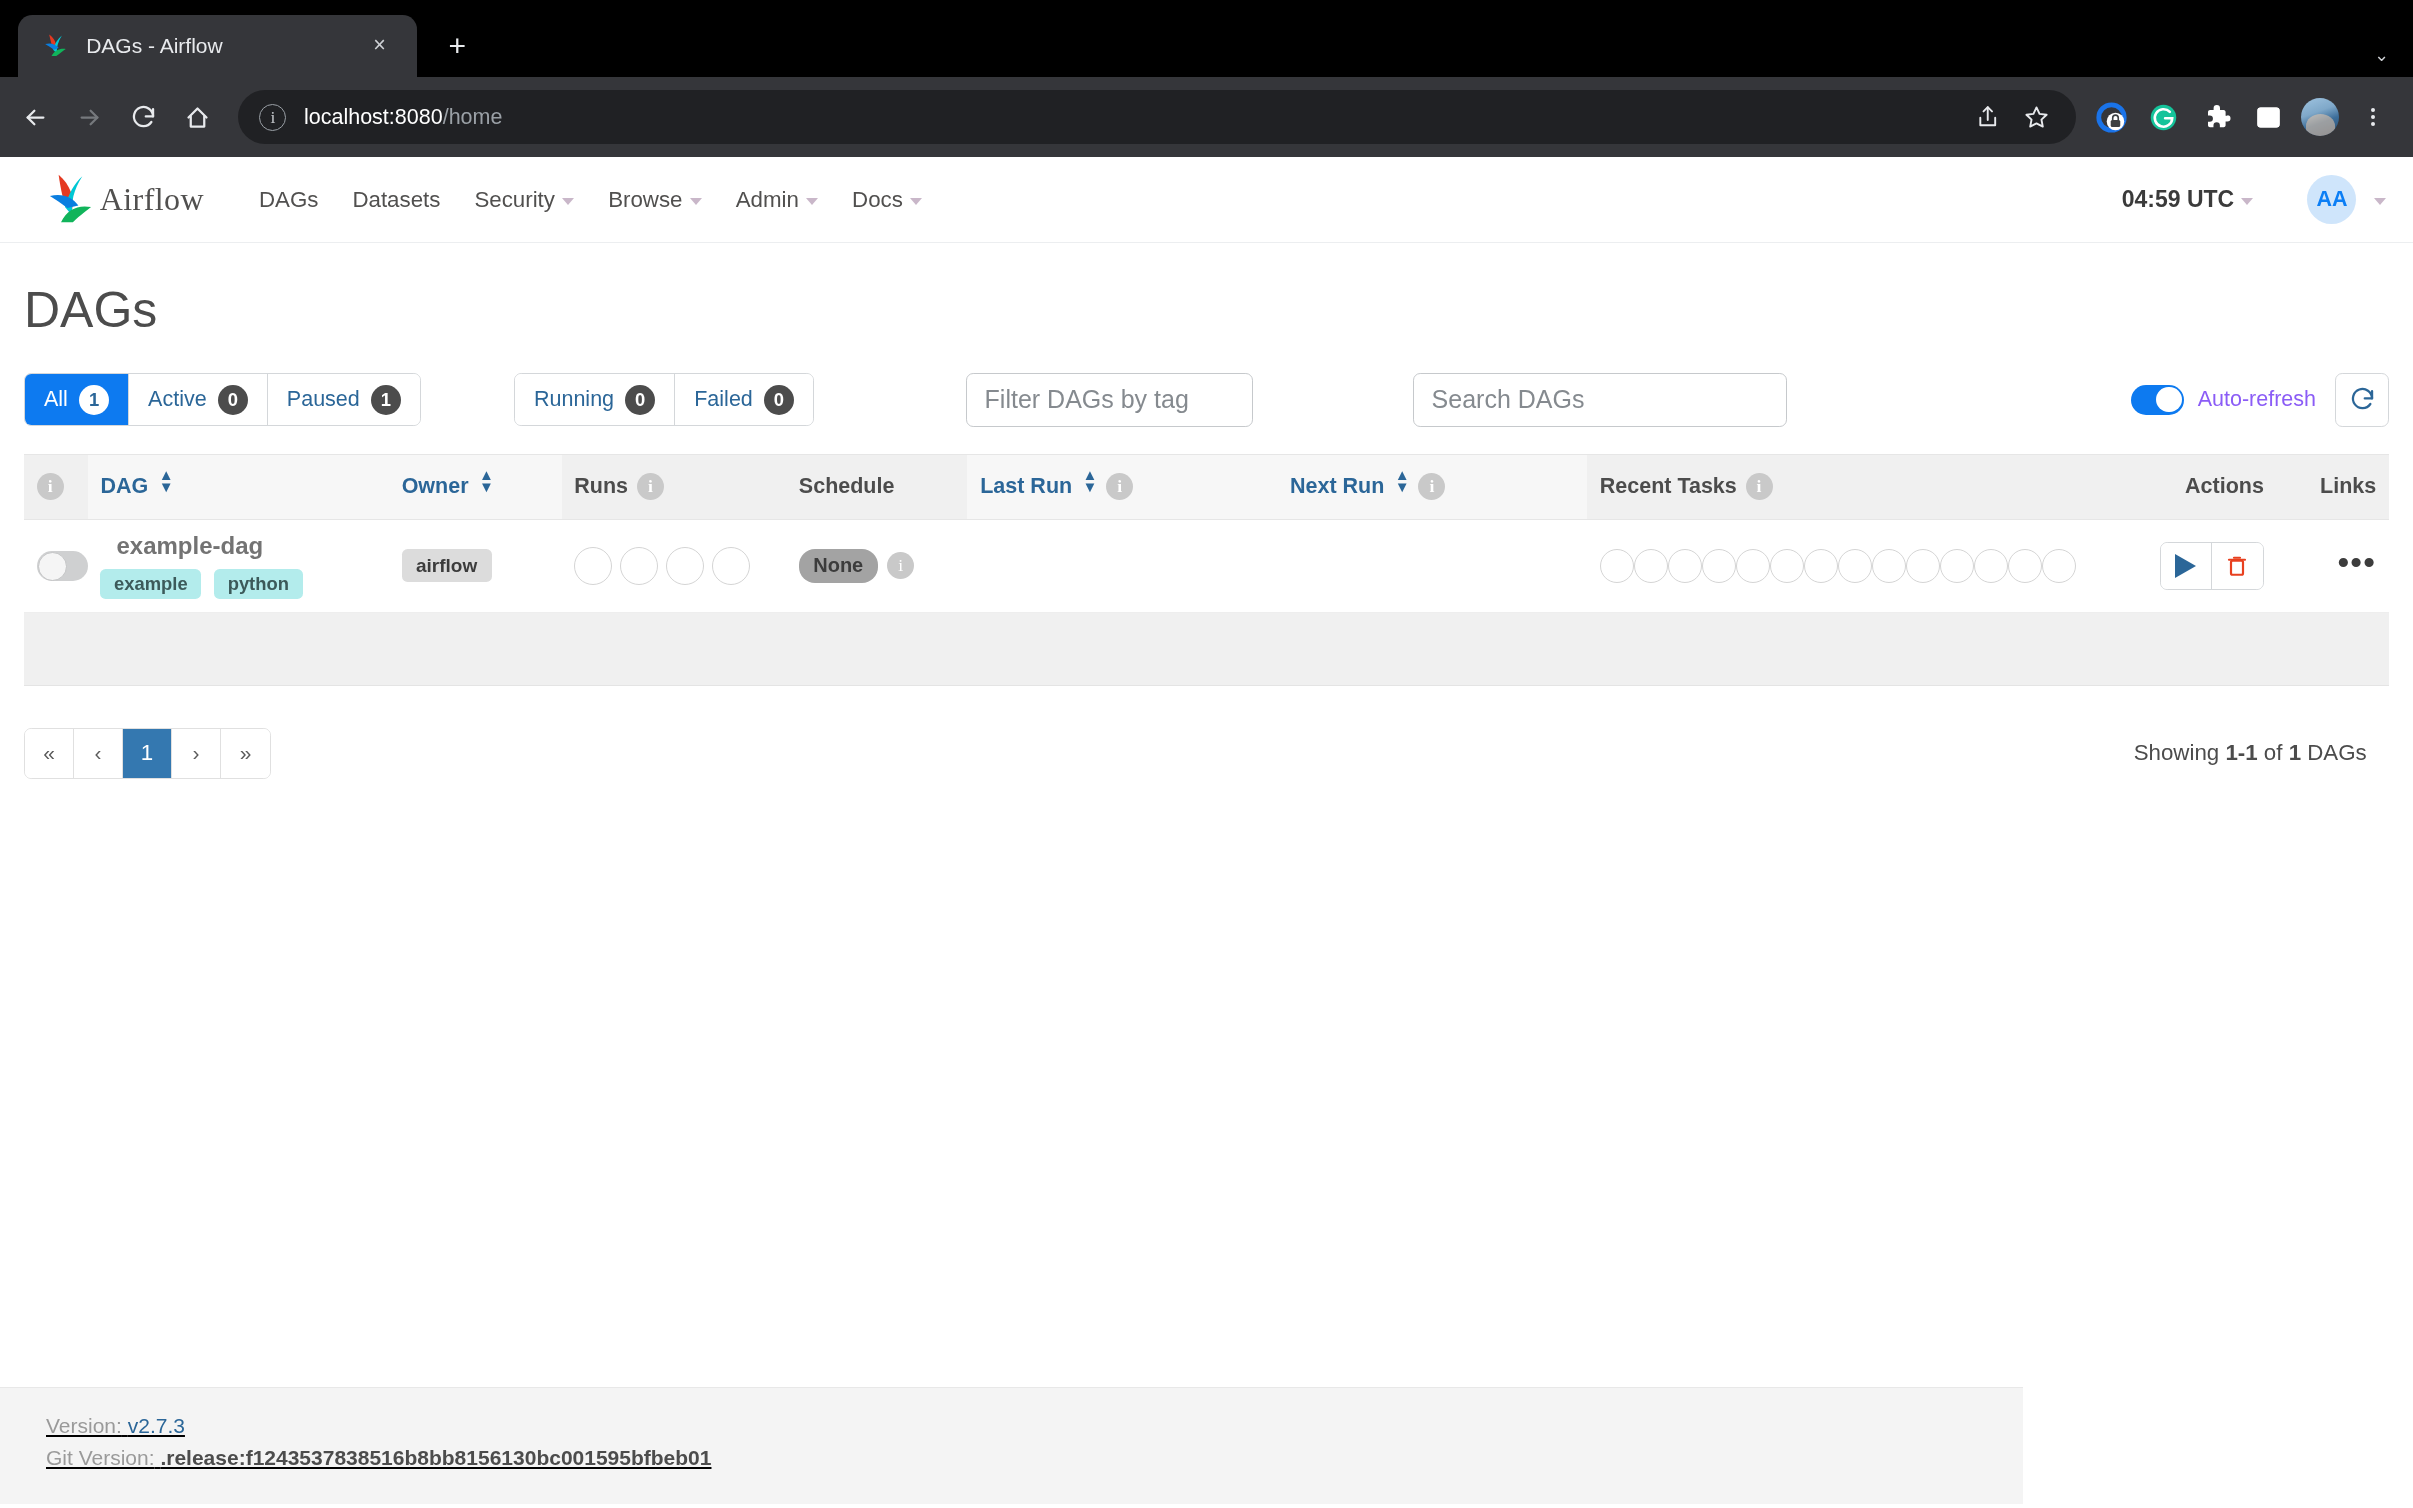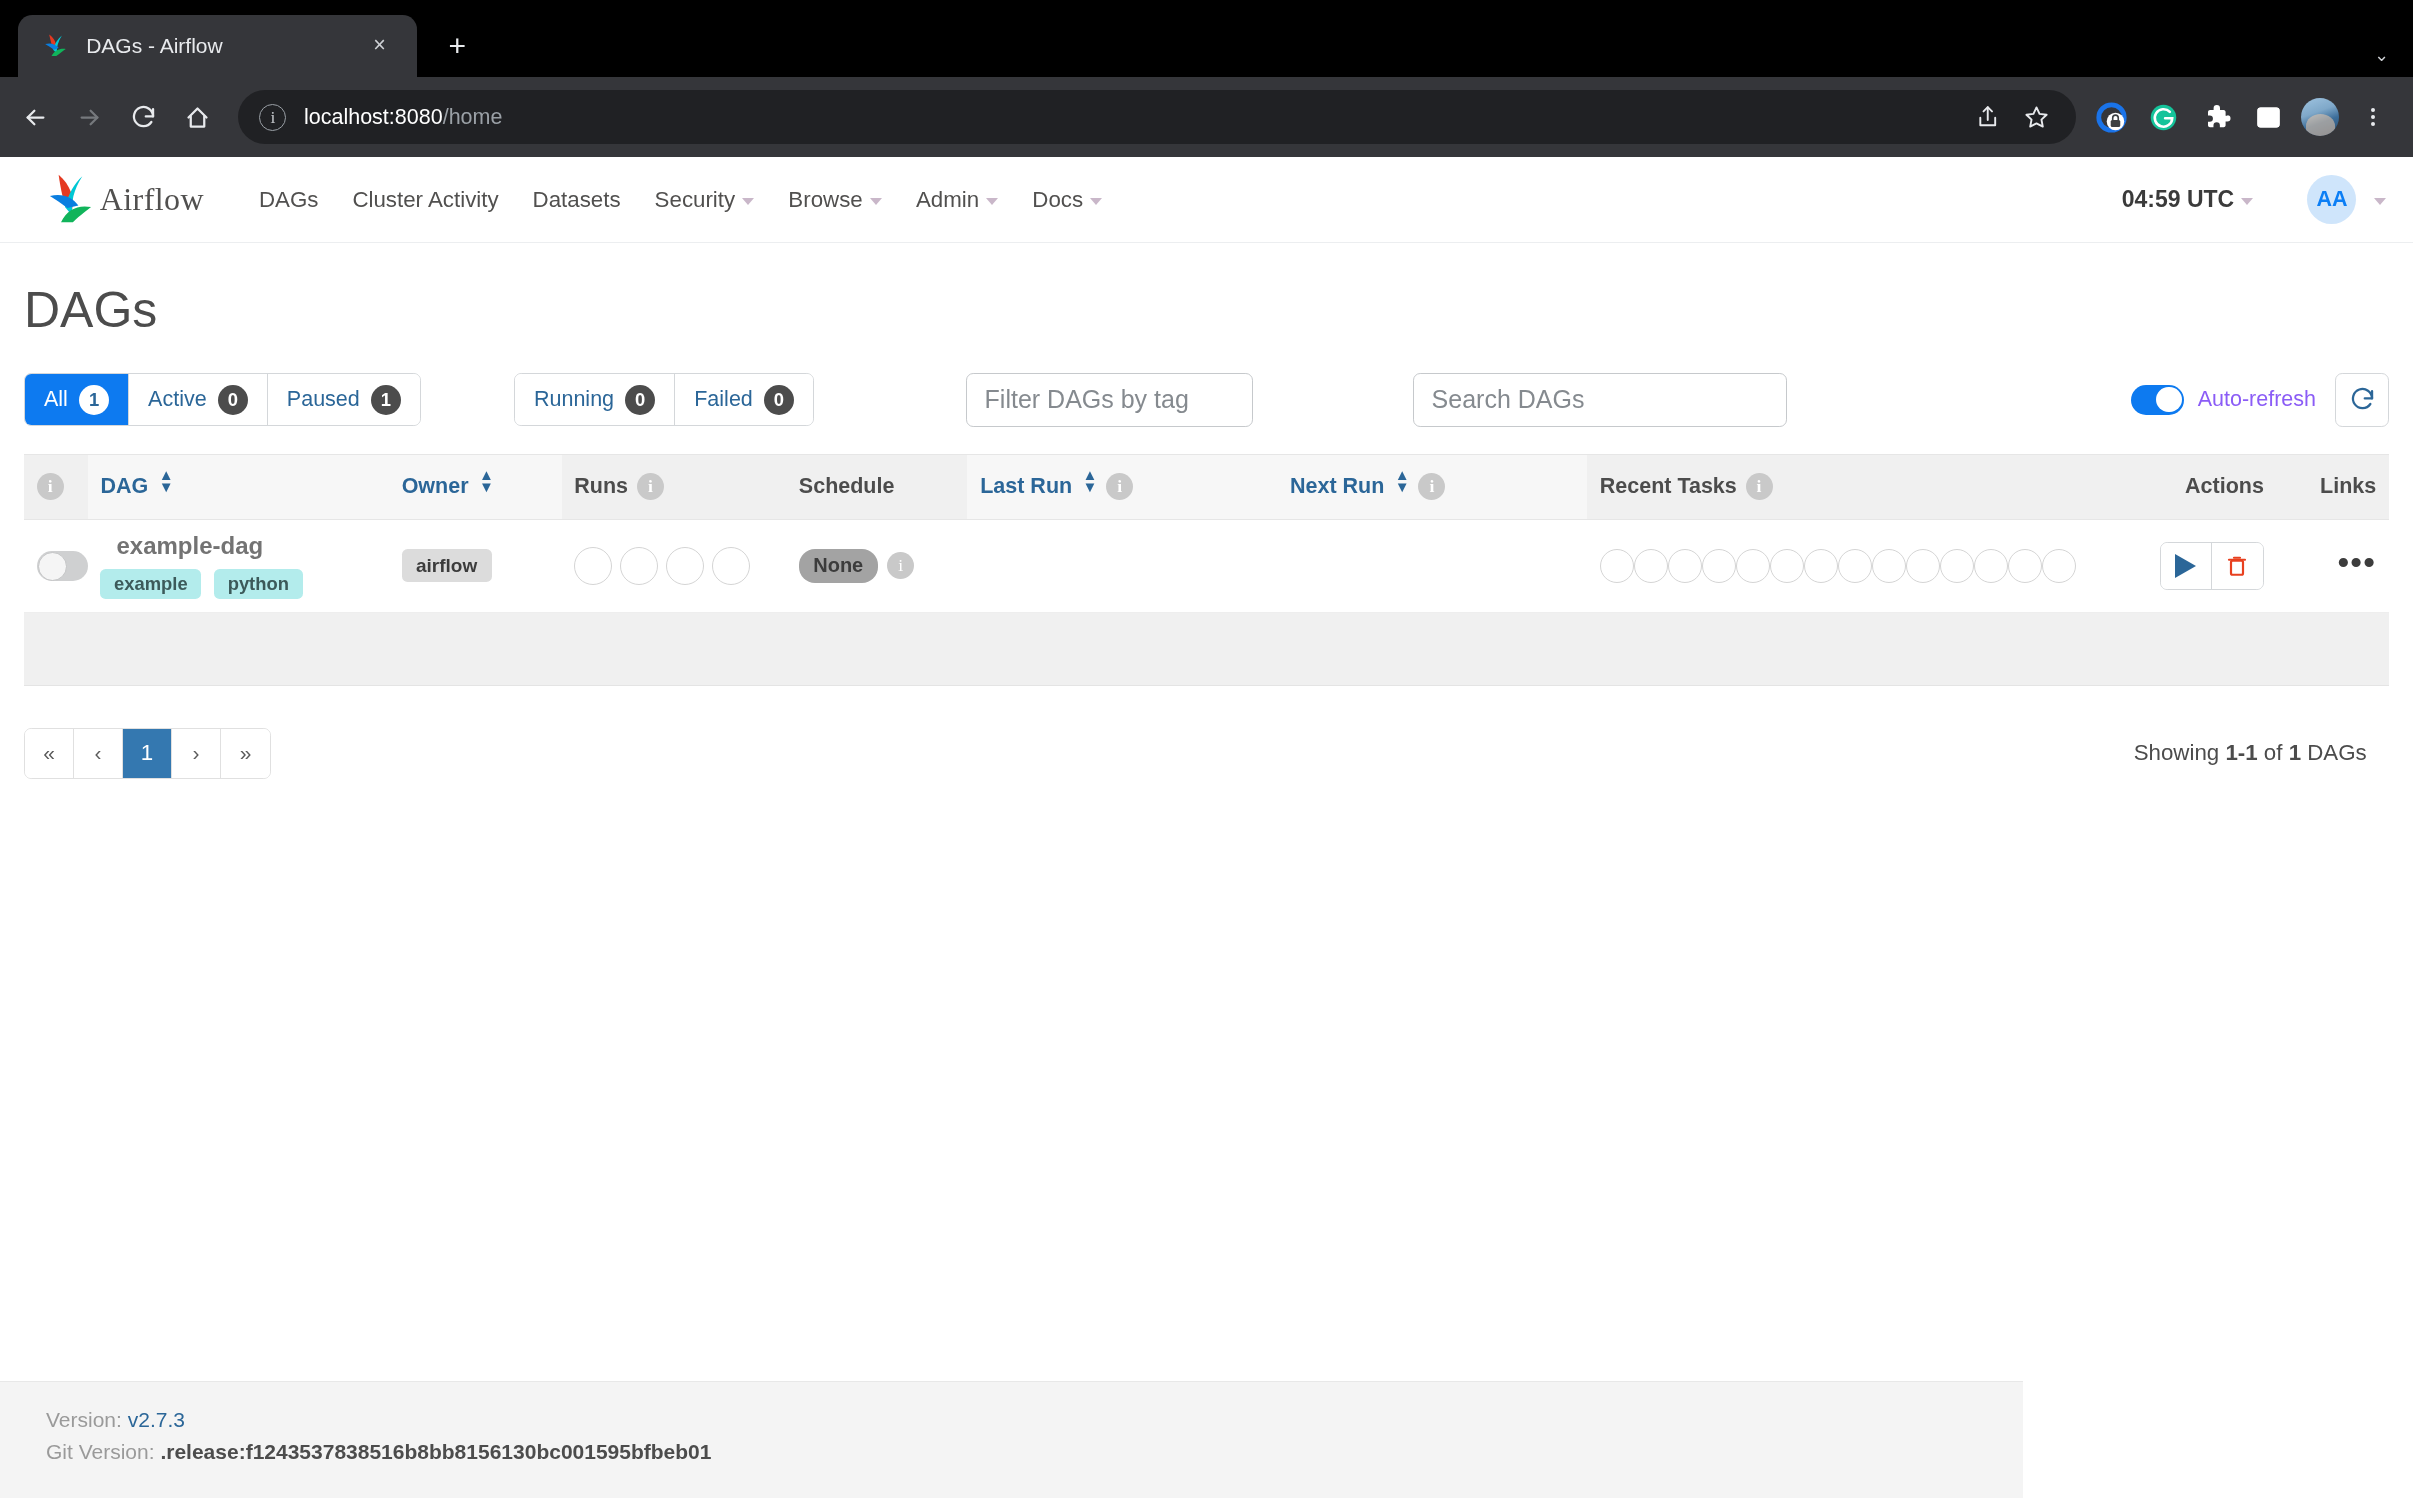--- a/index.html
+++ b/index.html
@@ -318,24 +318,25 @@
   .pgbtn:last-child { border-right: none; }
   .pgbtn.current { background: #3478b0; color: #fff; font-size: 22.3px; }
   .showing {
     margin-left: auto; font-size: 22.3px; color: #4c4c4c;
     padding-right: 22.3px;
   }
   .showing b { font-weight: bold; }
 
   
   .footer {
-    position: absolute; left: 0; bottom: 10px;
+    position: absolute; left: 0; bottom: 4px;
     width: 2023px; background: #f4f4f4;
     border-top: 1.6px solid #e8e8e8;
     padding: 22.3px 0 29px 46px;
+    text-decoration: underline;
   }
   .footer div { font-size: 21px; color: #9a9a9a; line-height: 1.55; }
   .footer a { color: #2b6698; text-decoration: none; }
   .footer b { color: #4c4c4c; font-weight: bold; }
 </style>
 </head>
 <body>
 
 <div class="browser">
 
@@ -452,23 +453,20 @@
         <path d="M57 44 C40 41 27 47 19 63 L34 63 C44 54 52 48 57 44 Z" fill="#11b45b"></path>
       </svg>
       <span class="brand-text">Airflow</span>
     </div>
 
     <div class="navlinks">
       <div class="navlink">
           <span>DAGs</span>
         </div>
       <div class="navlink">
-          <span>Cluster Activity</span>
-        </div>
-      <div class="navlink">
           <span>Datasets</span>
         </div>
       <div class="navlink">
           <span>Security</span>
           <i class="caret-dn"></i>
         </div>
       <div class="navlink">
           <span>Browse</span>
           <i class="caret-dn"></i>
         </div>

